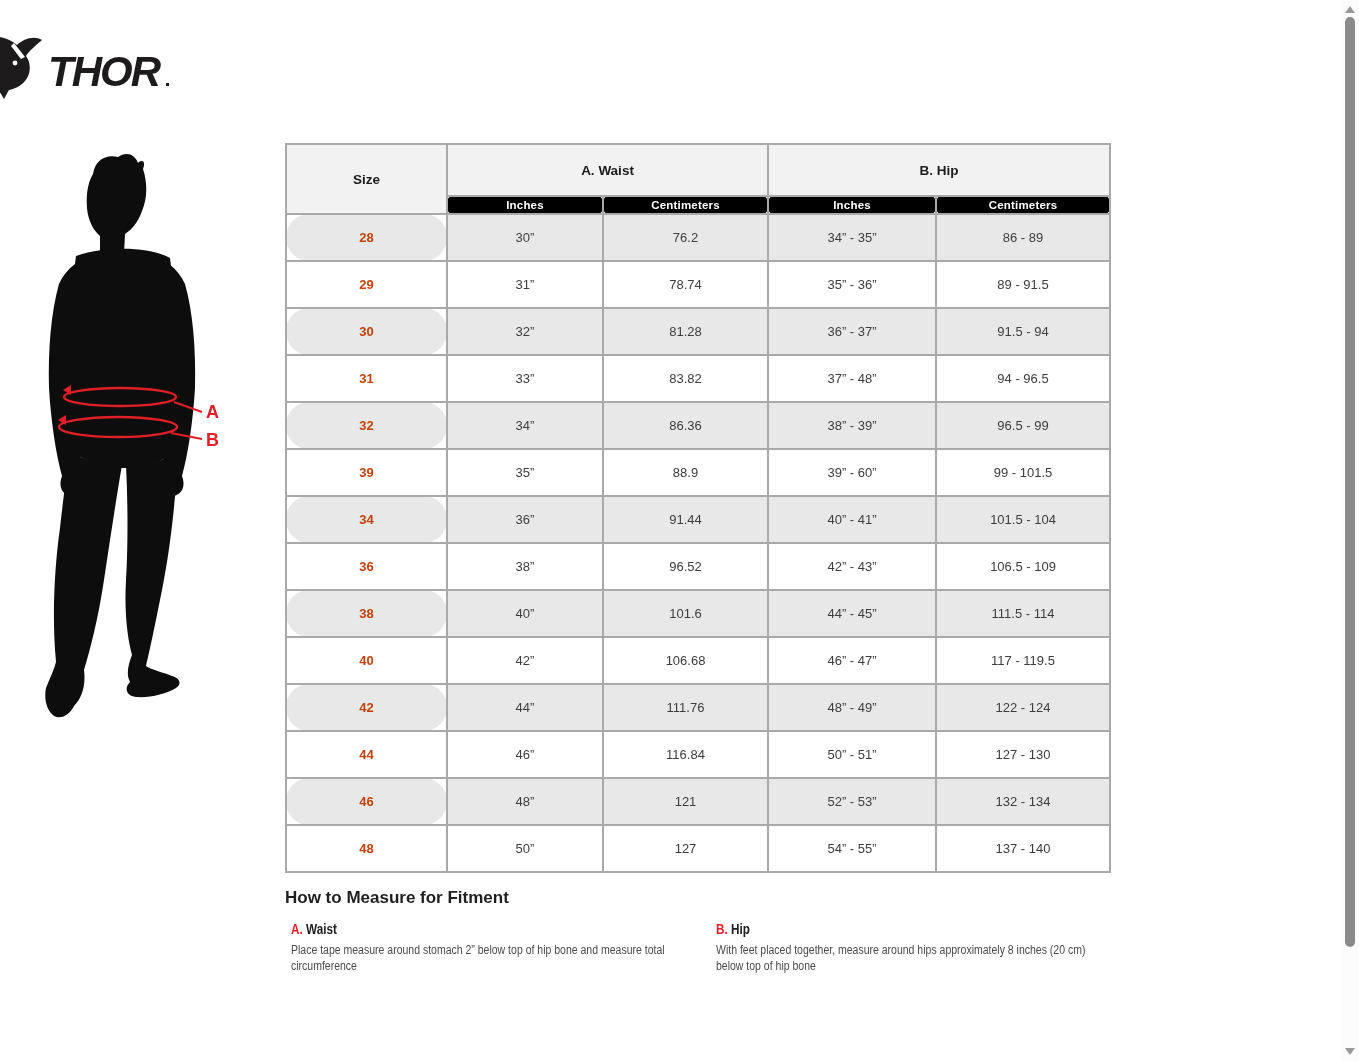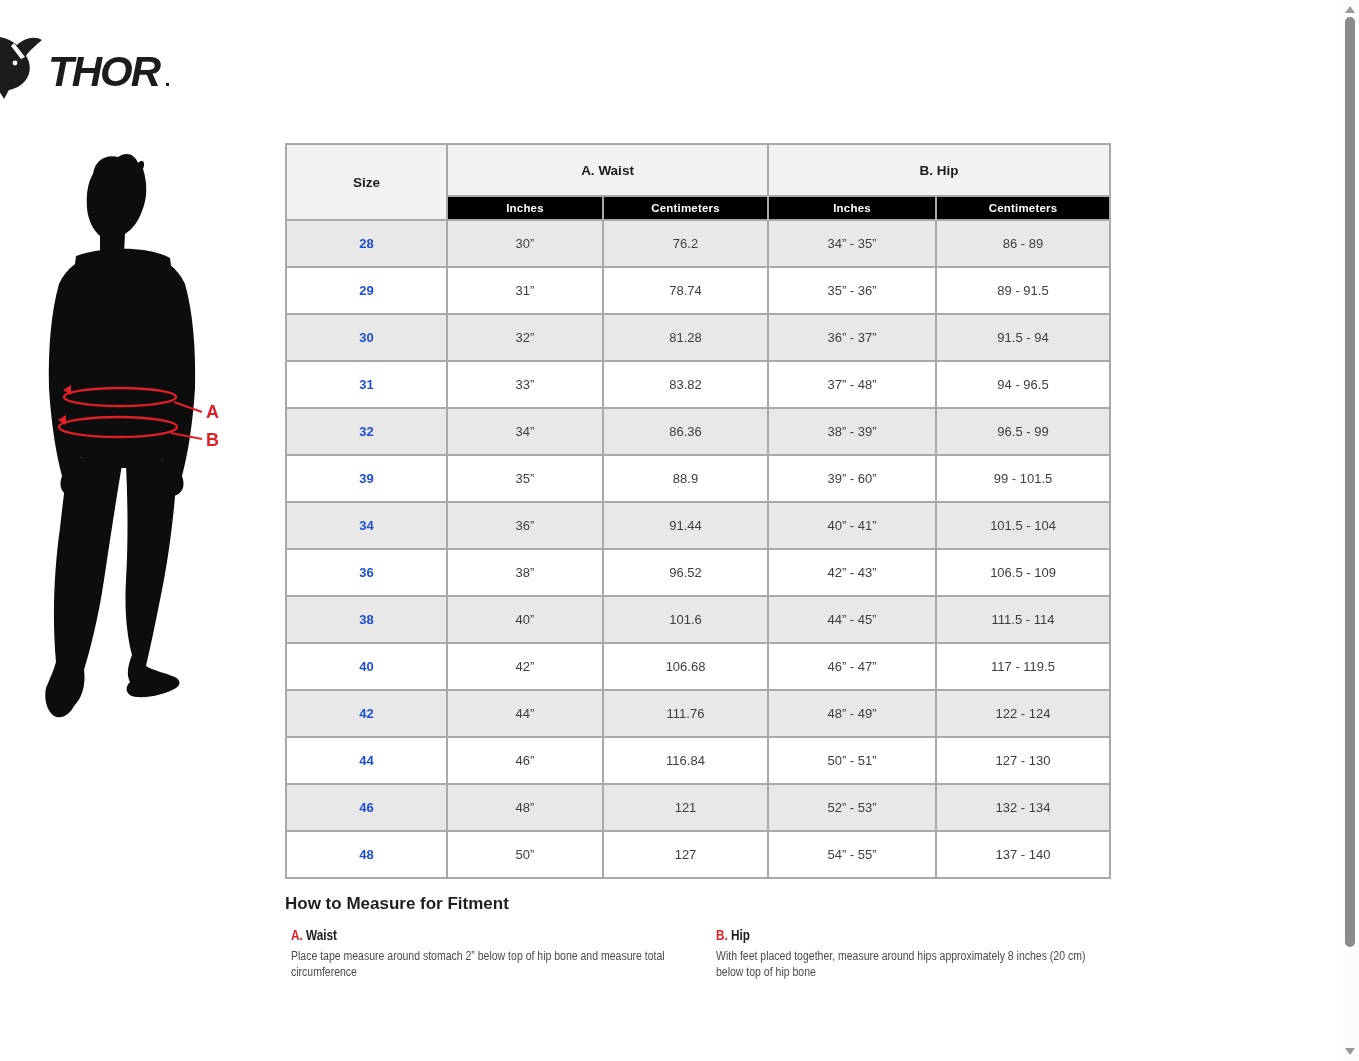--- a/index.html
+++ b/index.html
@@ -22,25 +22,25 @@
   table.size-table { border-collapse:collapse; table-layout:fixed; width:824px; margin-top:14px; }
   .size-table th, .size-table td {
     border:2px solid #a9a9a9; text-align:center; vertical-align:middle;
     overflow:hidden; white-space:nowrap;
   }
   .size-table thead th.group-cell {
     background:#f2f2f2; height:52px; font-size:13.5px; font-weight:700; color:#1c1c1c;
   }
   .size-table thead th.size-head { background:#f2f2f2; font-size:13.5px; font-weight:700; color:#1c1c1c; }
   .size-table thead tr.unit-row th {
-    background:#000000; color:#ffffff; height:24px; font-size:11.5px; font-weight:700; letter-spacing:0.2px;
+    background:#000000; color:#ffffff; height:18px; font-size:11.5px; font-weight:700; letter-spacing:0.2px;border-radius:6px;
   }
   .size-table tbody td { height:47px; font-size:13px; color:#3d3d3d; background:#ffffff; font-weight:400; }
   .size-table tbody tr:nth-child(odd) td { background:#e8e8e8; }
-  .size-table tbody td.cell-size { font-weight:700; color:#1d4ed8; }
+  .size-table tbody td.cell-size { font-weight:700; color:#c2410c;border-radius:23px; }
 
   
   .measure-title { margin-top:15px; font-size:17px; font-weight:800; color:#1f1f1f; line-height:20px; }
   .measure-cols { position:relative; margin-top:13px; height:120px; }
   .measure-col { position:absolute; top:0; transform:scaleX(0.84); transform-origin:left top; }
   .measure-col.col-a { left:6px;  width:450px; }
   .measure-col.col-b { left:431px; width:470px; }
   .measure-label { font-size:14px; font-weight:700; color:#1c1c1c; line-height:17px; }
   .measure-label .prefix { color:#e01f26; font-weight:700; }
   .measure-desc { margin-top:4px; font-size:12.5px; line-height:16px; color:#4a4a4a; }

